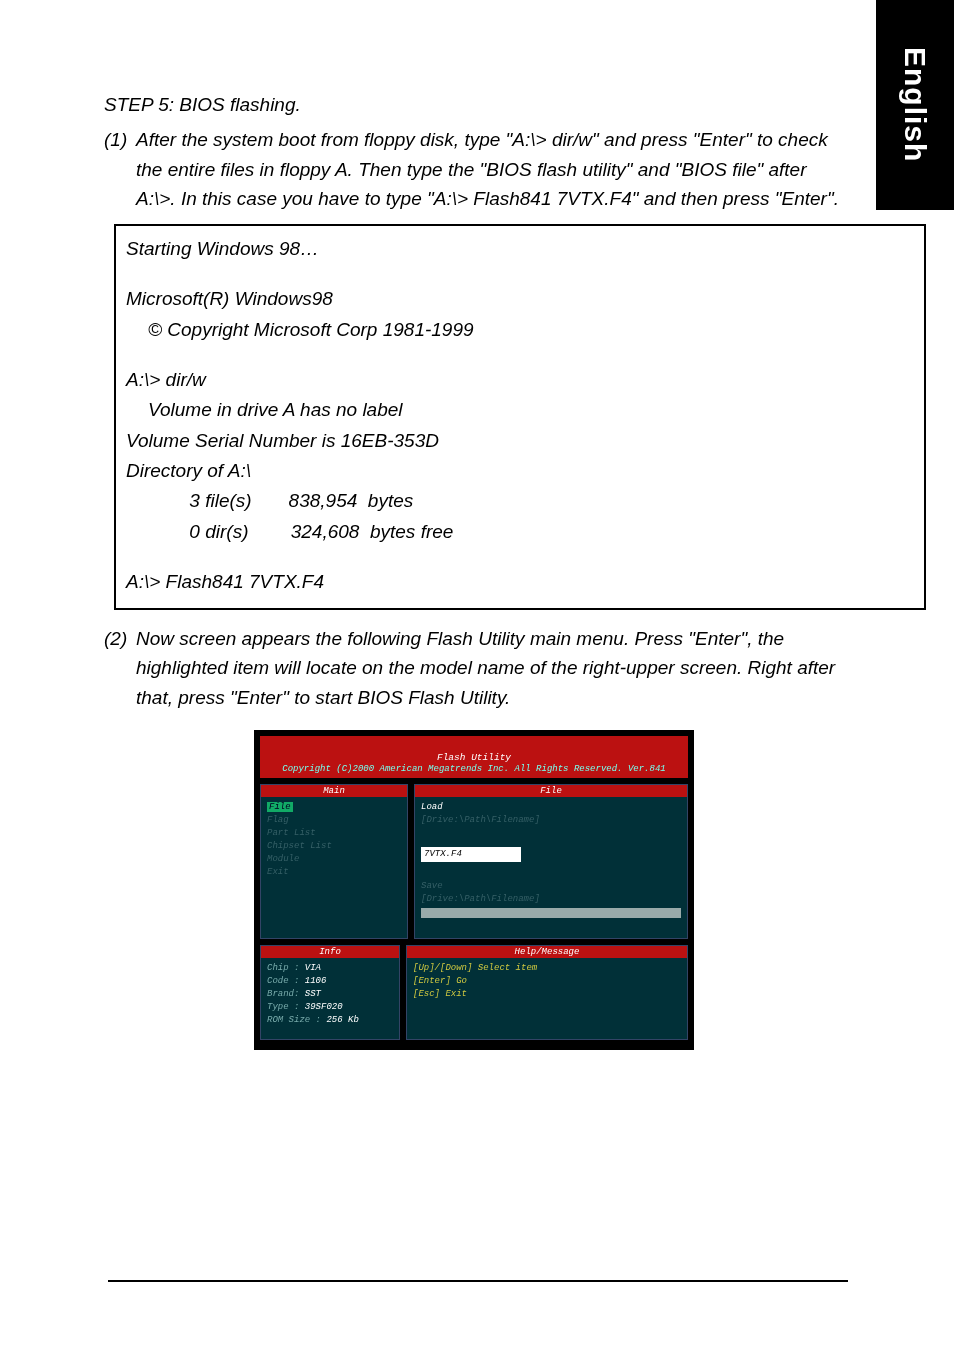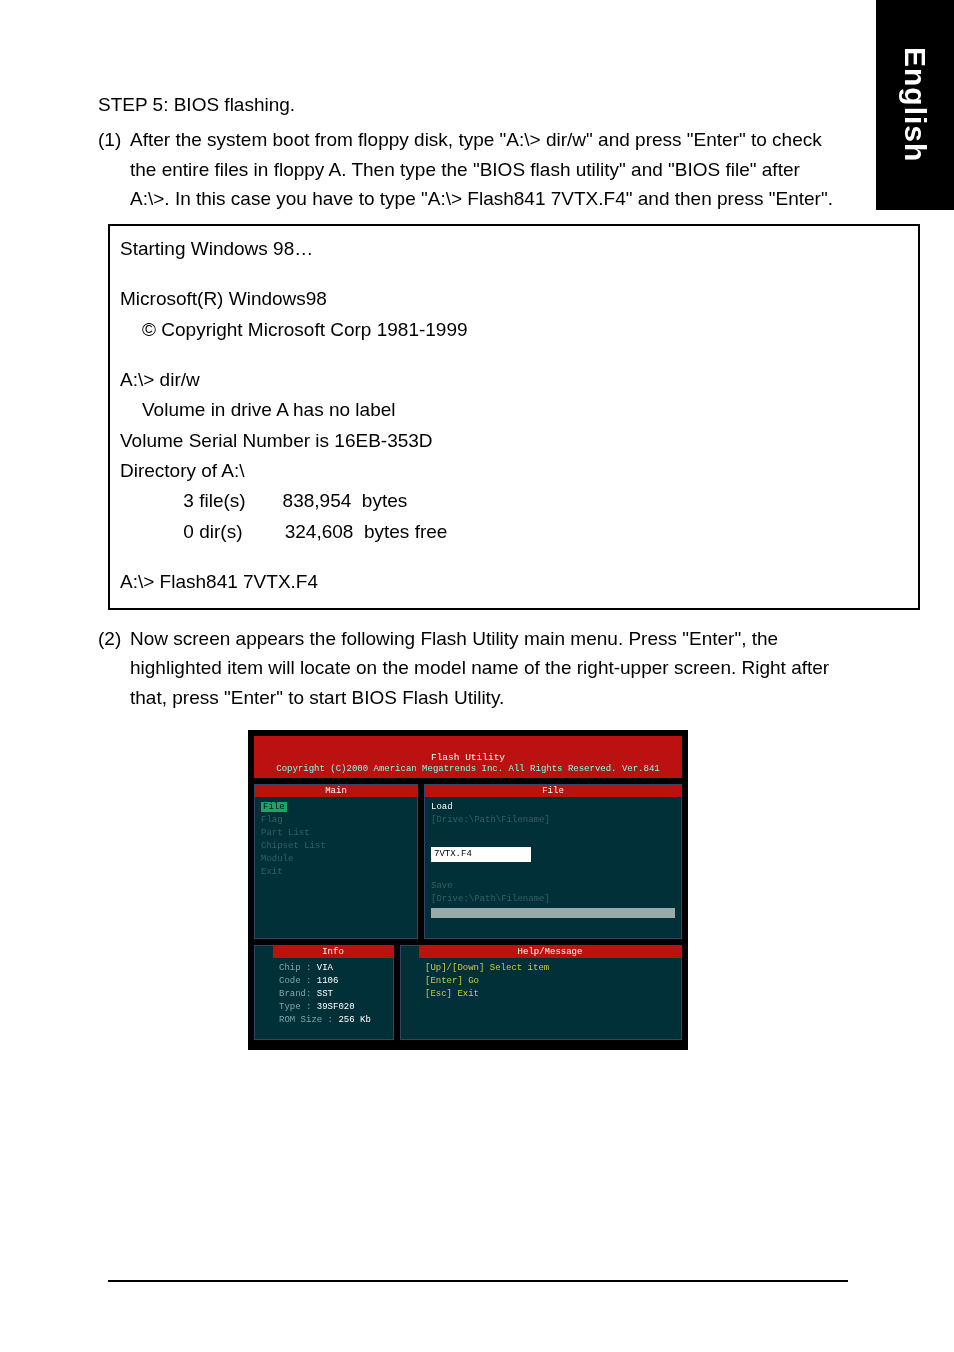--- a/index.html
+++ b/index.html
@@ -24,23 +24,24 @@
     justify-content: center;
   }
   .side-tab span {
     writing-mode: vertical-rl;
     font-size: 30px;
     font-weight: bold;
     letter-spacing: 1px;
   }
   .content {
     position: absolute;
-    left: 98px;
+    left: 104px;
     top: 90px;
     width: 740px;
+    font-style: italic;
   }
   .step-line {
     font-size: 19px;
     line-height: 1.55;
     margin-bottom: 6px;
   }
   .para {
     font-size: 19px;
     line-height: 1.55;
     display: flex;
@@ -82,40 +83,40 @@
     line-height: 1.3;
     text-align:center;
   }
   .flash .titlebar .t1 { color:#fff; }
   .flash .titlebar .t2 { color:#7fe; font-size:9px;}
   .flash .panels { display:flex; gap:6px; margin-top:6px;}
   .flash .panel {
     border: 1px solid #346;
     background: #013038;
   }
-  .flash .panel.left { width: 164px; }
+  .flash .panel.left { width: 148px; }
   .flash .panel.right { flex:1; }
   .flash .phead {
     background:#b11;
     color:#fff;
     text-align:center;
     font-size:9px;
     padding:1px 0;
   }
   .flash .pbody { padding:4px 6px 20px 6px; font-size:9px; line-height:1.45;}
   .flash .hl { background:#1a6; color:#002; padding:0 2px;}
   .flash .dim { color:#355f66;}
   .flash .inputrow {
     background:#fff; color:#000; padding:1px 3px; margin-top:20px; width:100px; font-size:9px;
   }
   .flash .saveblock { margin-top:18px;}
   .flash .grayin { background:#9aa; height:10px; margin-top:2px;}
   .flash .panels2 { display:flex; gap:6px; margin-top:6px;}
   .flash .panel2 {
-    border:1px solid #346; background:#013038;padding-left:18px;
+    border:1px solid #346; background:#013038;
   }
   .flash .panel2.left { width:140px;}
   .flash .panel2.right { flex:1;}
   .flash .phead2 {
     background:#b11; color:#fff; text-align:center; font-size:9px; padding:1px 0;
   }
   .flash .pbody2 { padding:4px 6px 12px 6px; font-size:9px; line-height:1.45;}
   .flash .val { color:#fff;}
   .flash .ylw { color:#cfc840;}
   .bottom-line {

